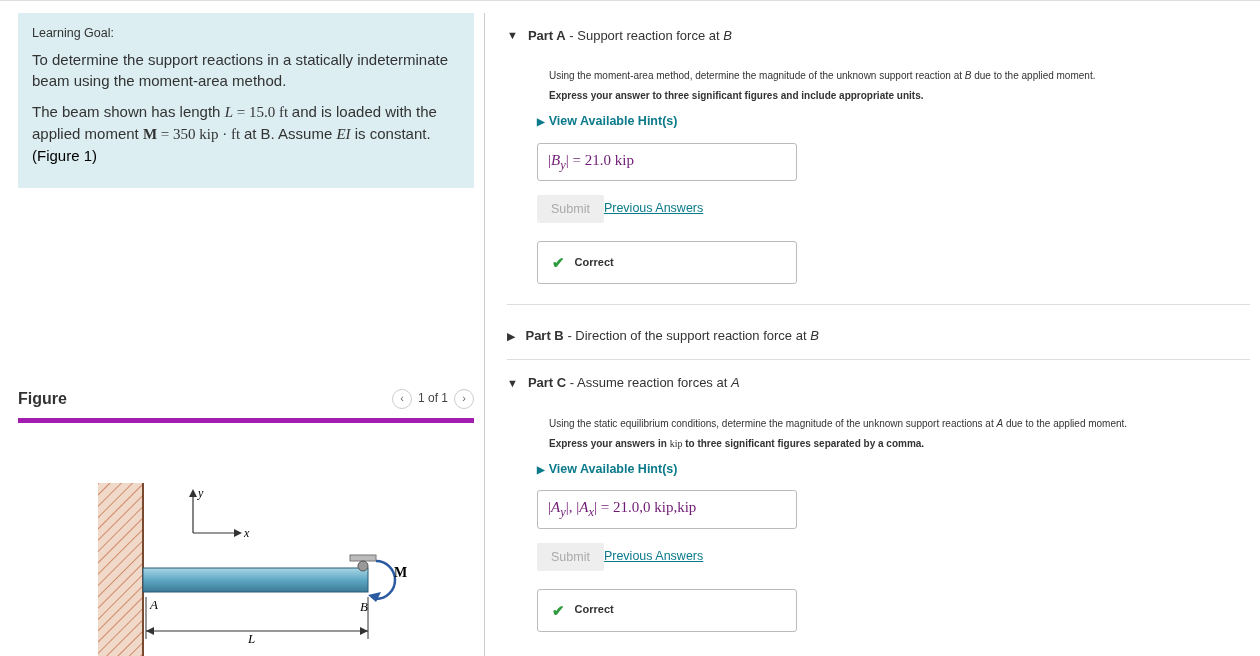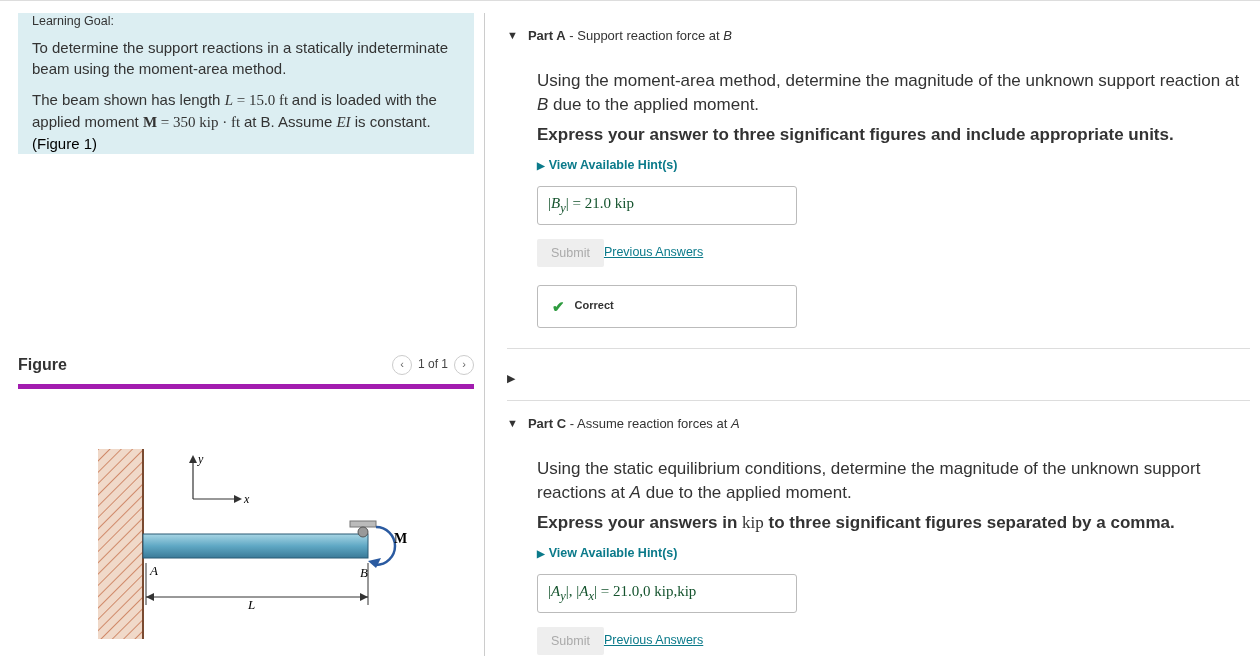--- a/index.html
+++ b/index.html
@@ -22,21 +22,21 @@
     width: 485px;
     padding: 0 10px 0 18px;
     border-right: 1px solid #ccc;
   }
   .right {
     flex: 1;
     padding: 0 10px 0 22px;
   }
   .goal-box {
     background: #dceef2;
-    padding: 0 14px;
+    padding: 12px 14px;
     margin-bottom: 30px;
   }
   .goal-box .title {
     font-size: 12.5px;
     color: #333;
     margin-bottom: 6px;
   }
   .goal-box p {
     margin: 0 0 10px 0;
     font-size: 15px;
@@ -87,38 +87,38 @@
     font-size: 11px;
     color: #333;
   }
   .part-label { font-weight: bold; }
   .part-body {
     padding: 8px 0 0 30px;
     border-bottom: 1px solid #ddd;
     padding-bottom: 20px;
     margin-bottom: 4px;
   }
-  .part-body p { margin: 6px 0; font-size: 17px; }
+  .part-body p { margin: 6px 12px; font-size: 10px; }
   .strong-line { font-weight: bold; }
   .hints {
     color: #0b7a8a;
     font-weight: bold;
     font-size: 12.5px;
     margin: 10px 0 12px 0;
     cursor: pointer;
   }
   .hints .chev { font-size: 10px; margin-right: 4px; }
   .answer-box {
     border: 1px solid #bbb;
     border-radius: 3px;
     padding: 6px 10px;
     width: 260px;
     font-family: "Times New Roman", serif;
     font-size: 15px;
-    color: #14532d;
+    color: #701a75;
     margin-bottom: 14px;
   }
   .submit-row {
     display: flex;
     align-items: center;
     margin-bottom: 18px;
   }
   .submit-btn {
     background: #eee;
     color: #aaa;
@@ -252,20 +252,23 @@
         <span class="prev-answers">Previous Answers</span>
       </div>
       <div class="correct-box">
         <span class="check">✔</span>
         <span class="correct-text">Correct</span>
       </div>
     </div>
 
     <div class="part-b-row">
       <span class="toggle-icon">▶</span>
+      <span>
+        <span class="part-label">Part B</span><span> - Direction of the support reaction force at </span><span class="ital">B</span>
+      </span>
     </div>
 
     <div class="part-header">
       <span class="toggle-icon">▼</span>
       <span>
         <span class="part-label">Part C</span><span> - Assume reaction forces at </span><span class="ital">A</span>
       </span>
     </div>
     <div class="part-body" style="border-bottom:none">
       <p>

